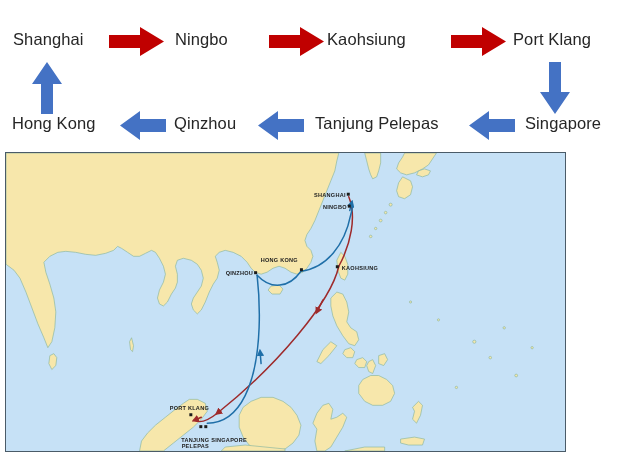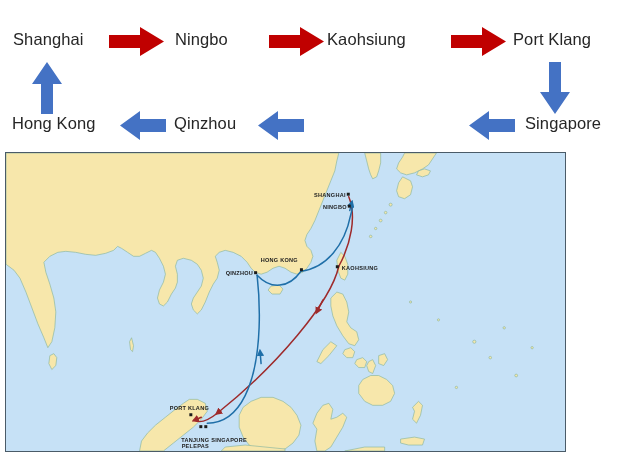--- a/index.html
+++ b/index.html
@@ -83,20 +83,21 @@
   <svg class="flow-arrow" style="left:540px; top:62px;" width="30" height="52" viewBox="0 0 30 52">
     <polygon points="9,0 21,0 21,30 30,30 15,52 0,30 9,30" fill="#4472C4"></polygon>
   </svg>
 
   <svg class="flow-arrow" style="left:32px; top:62px;" width="30" height="52" viewBox="0 0 30 52">
     <polygon points="15,0 30,22 21,22 21,52 9,52 9,22 0,22" fill="#4472C4"></polygon>
   </svg>
 
   <div class="flow-label" style="left:12px;  top:114px;">Hong Kong</div>
   <div class="flow-label" style="left:174px; top:114px;">Qinzhou</div>
+  <div class="flow-label" style="left:315px; top:114px;">Tanjung Pelepas</div>
   <div class="flow-label" style="left:525px; top:114px;">Singapore</div>
 
   <svg class="flow-arrow" style="left:120px; top:111px;" width="46" height="29" viewBox="0 0 46 29">
     <polygon points="46,8 20,8 20,0 0,14.5 20,29 20,21 46,21" fill="#4472C4"></polygon>
   </svg>
   <svg class="flow-arrow" style="left:258px; top:111px;" width="46" height="29" viewBox="0 0 46 29">
     <polygon points="46,8 20,8 20,0 0,14.5 20,29 20,21 46,21" fill="#4472C4"></polygon>
   </svg>
   <svg class="flow-arrow" style="left:469px; top:111px;" width="46" height="29" viewBox="0 0 46 29">
     <polygon points="46,8 20,8 20,0 0,14.5 20,29 20,21 46,21" fill="#4472C4"></polygon>

